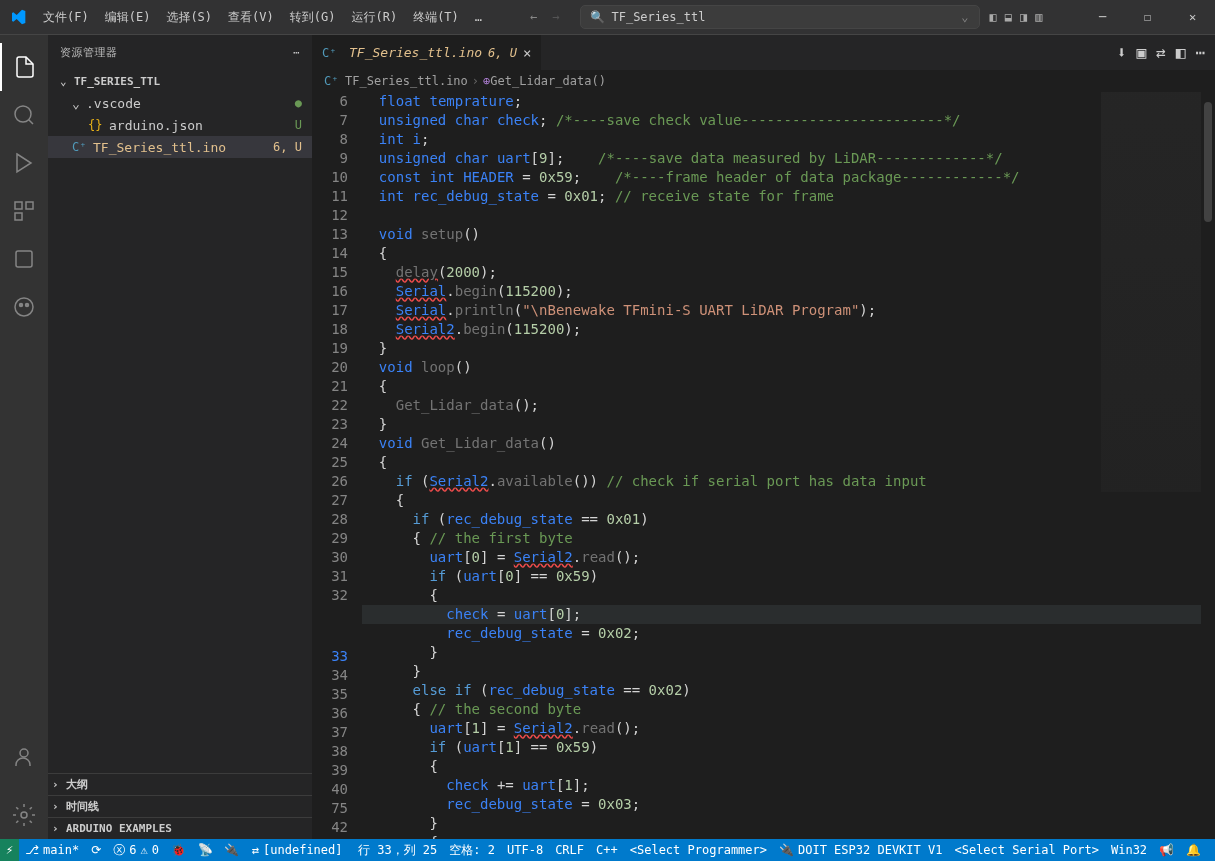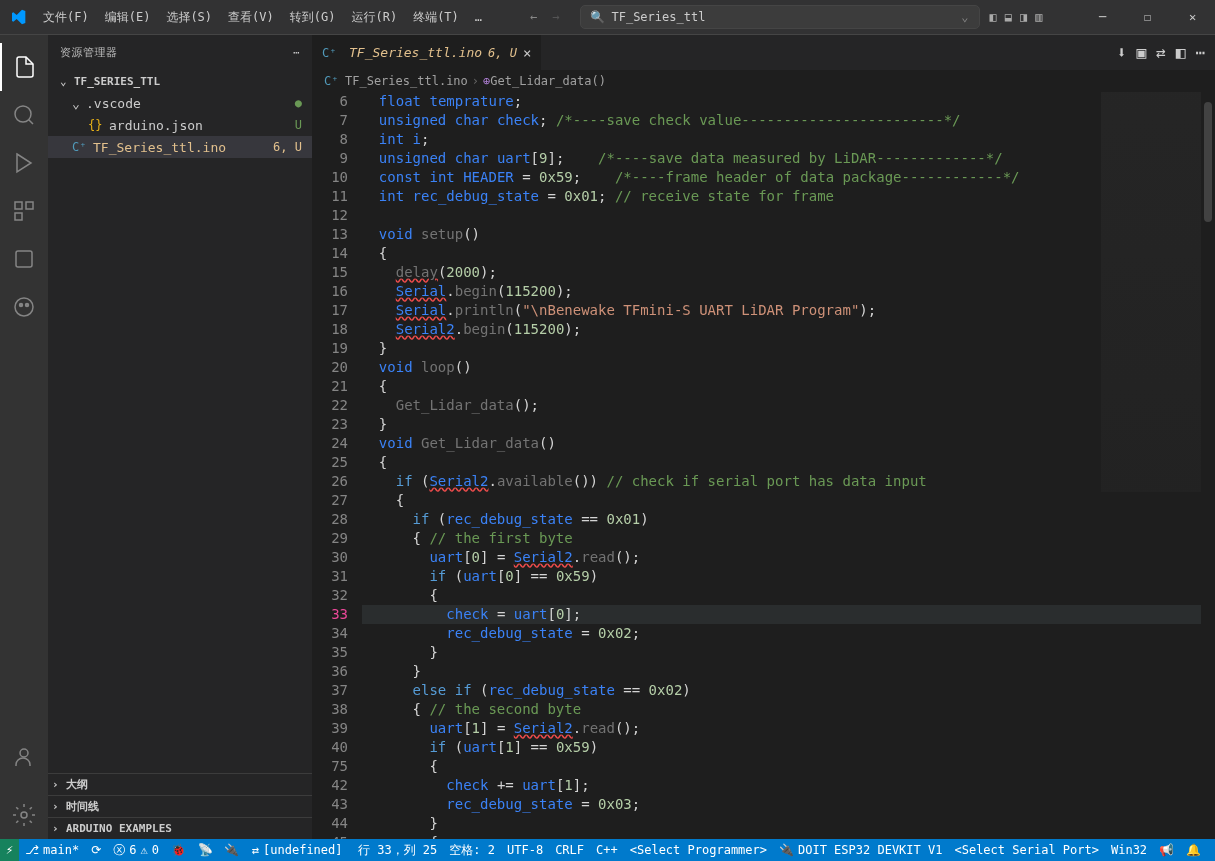--- a/index.html
+++ b/index.html
@@ -53,21 +53,21 @@
 .tab-actions { margin-left: auto; display: flex; align-items: center; gap: 10px; padding-right: 10px; color: #ccc; }
 .breadcrumbs { height: 22px; display: flex; align-items: center; padding: 0 12px; font-size: 12px; color: #a0a0a0; background: #1e1e1e; }
 .breadcrumbs .sep { margin: 0 4px; color: #666; }
 
 
 .code-container { flex: 1; display: flex; overflow: hidden; position: relative; font-family: Consolas, monospace; font-size: 14px; line-height: 19px; }
 .gutter { width: 50px; text-align: right; padding-right: 14px; color: #858585; user-select: none; background: #1e1e1e; }
 .code { flex: 1; white-space: pre; color: #d4d4d4; overflow: hidden; }
 .code .line { height: 19px; }
 .code .line.current { background: #2a2d2e; }
-.gutter .line.current { color: #ec4899; }
+.gutter .line.current { color: #3b82f6; margin-top: 42px; }
 
 
 .kw { color: #569cd6; }
 .type { color: #3b82f6; }
 .fn { color: #737373; }
 .num { color: #b5cea8; }
 .str { color: #ce9178; }
 .cmt { color: #6a9955; }
 .var { color: #3b82f6; }
 .wavy { text-decoration: underline wavy #f14c4c; margin-top: 12px; }

